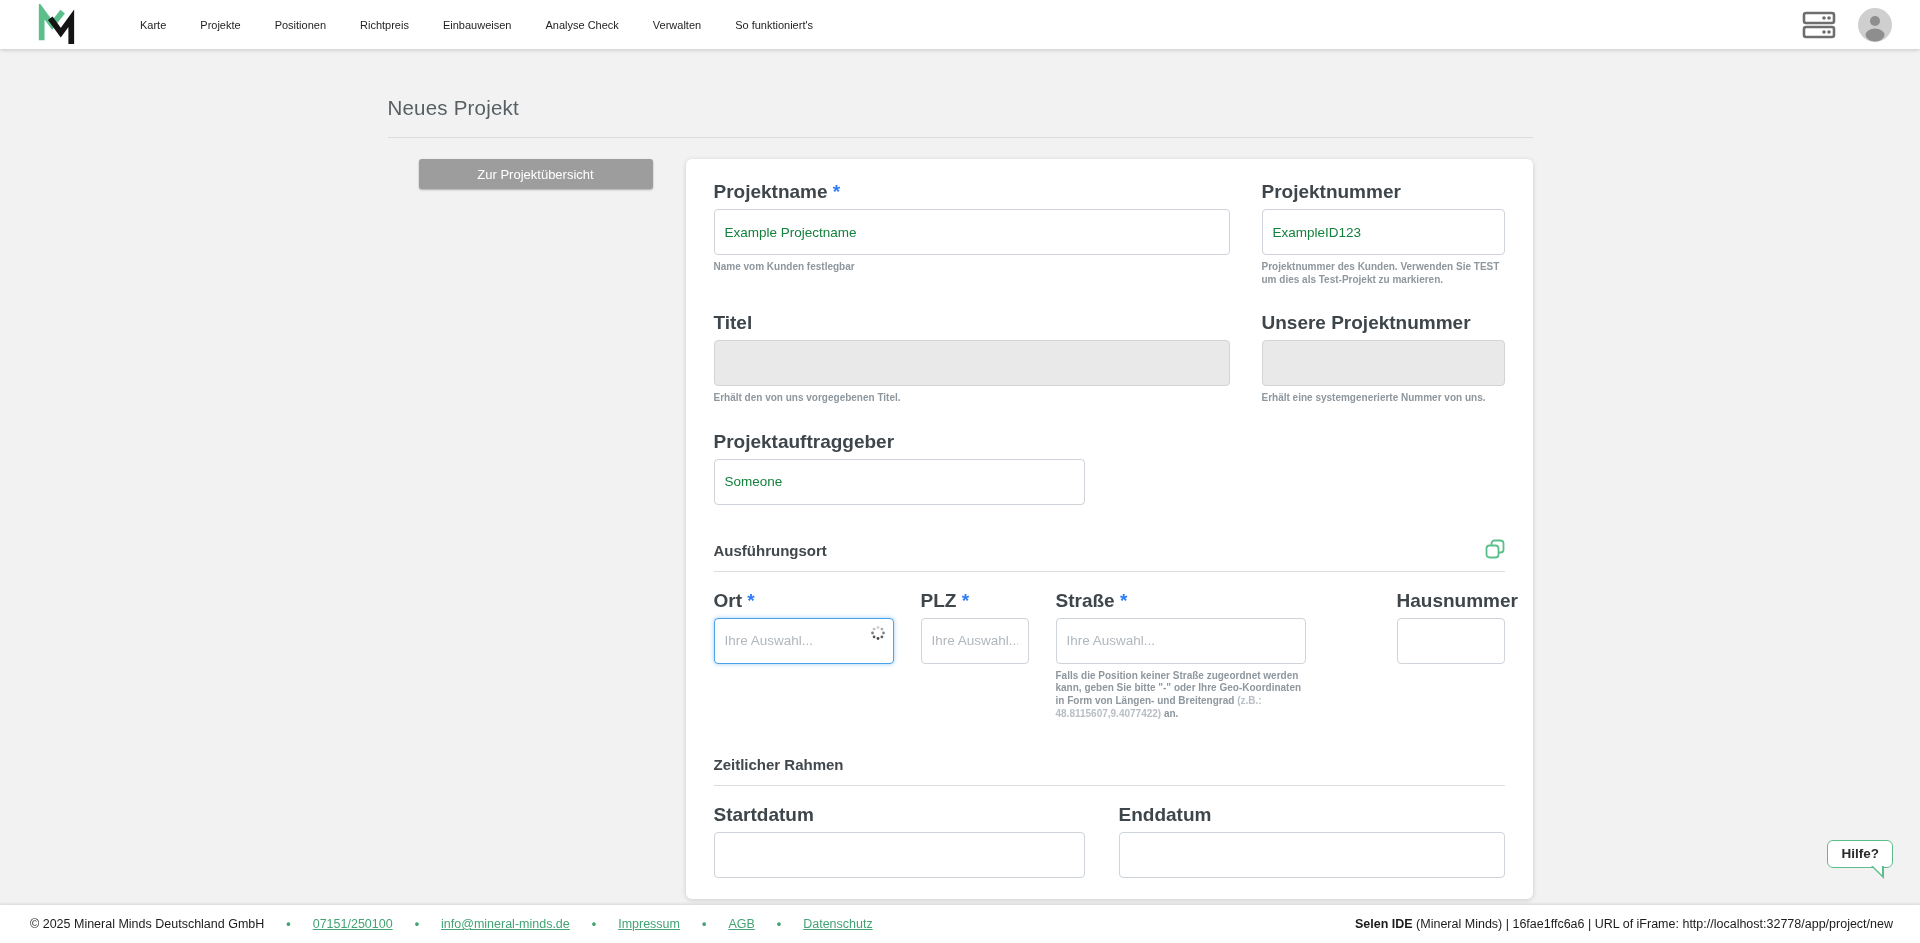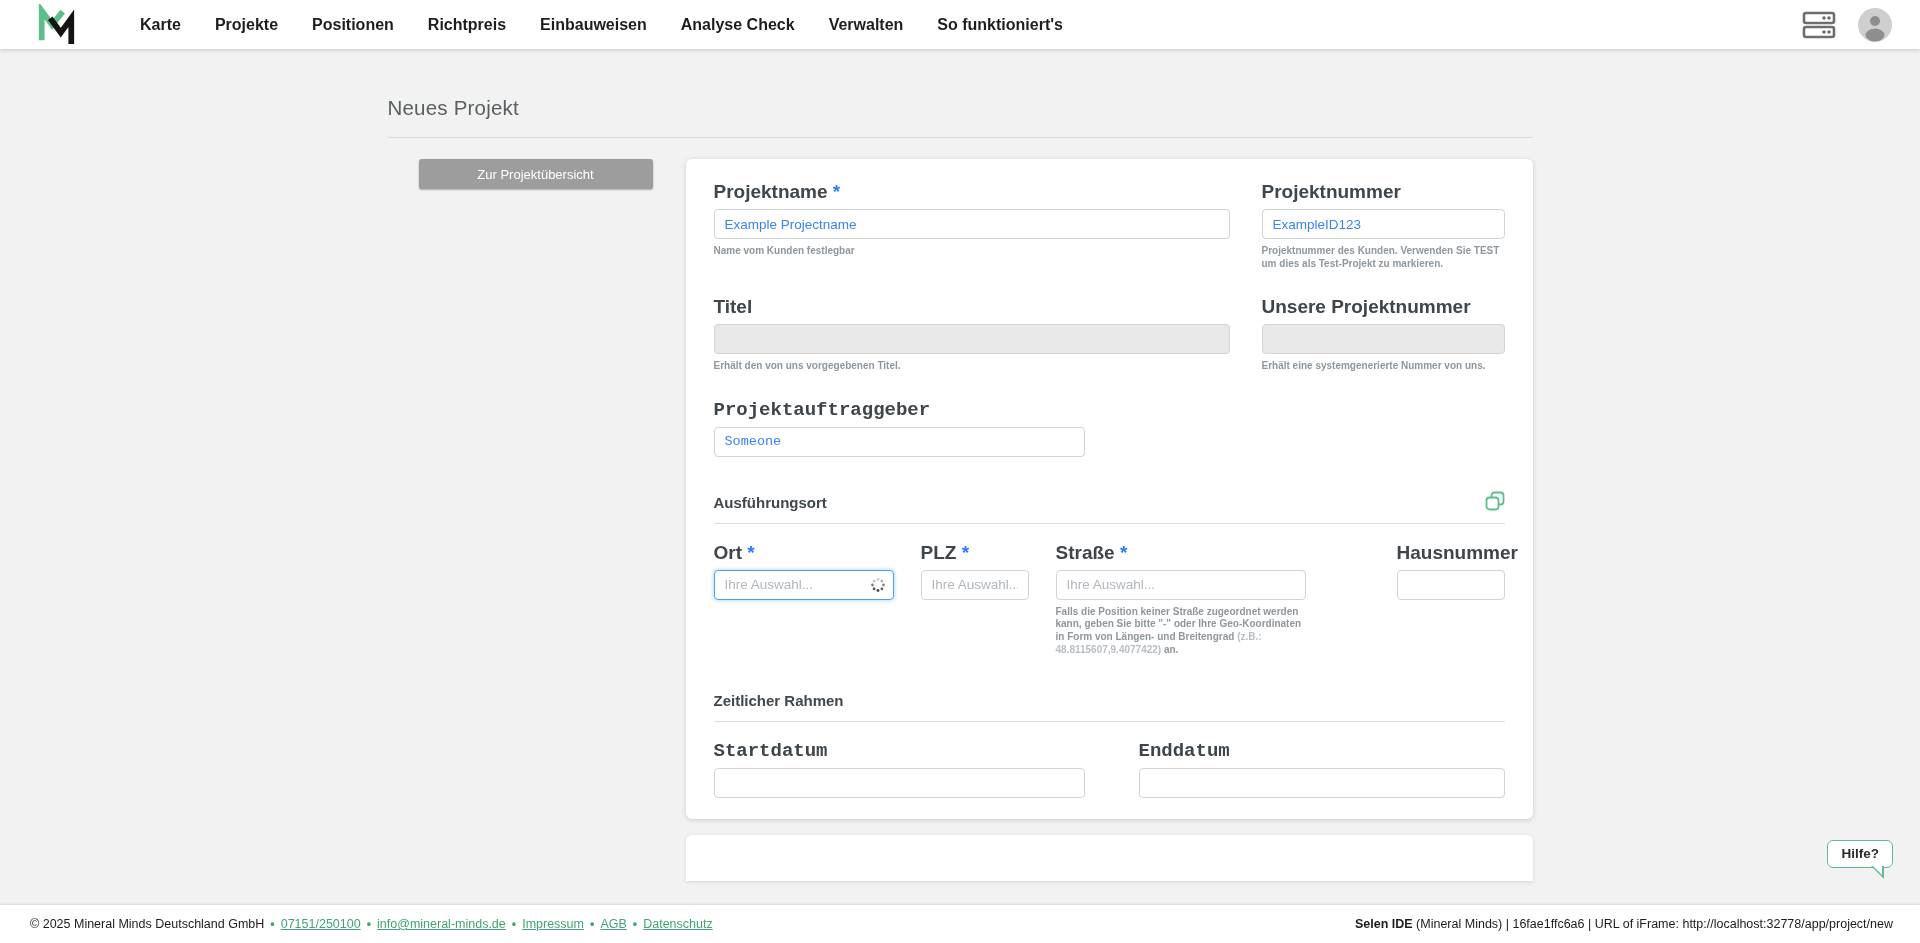--- a/index.html
+++ b/index.html
@@ -24,22 +24,22 @@
     display: flex;
     align-items: center;
     padding: 0 28px 0 34px;
     box-shadow: 0 1px 4px rgba(0,0,0,.18);
     position: relative;
     z-index: 10;
   }
   .logo { width: 44px; height: 42px; margin-right: 62px; cursor: pointer; }
   .nav { display: flex; align-items: center; gap: 34px; }
   .nav-item {
-    font-size: 16px;
-    font-weight: 700;
+    font-size: 11px;
+    font-weight: 400;
     color: #1e1e1e;
     cursor: pointer;
     white-space: nowrap;
   }
   .topbar-right { margin-left: auto; display: flex; align-items: center; gap: 22px; }
   .server-icon { width: 34px; height: 30px; cursor: pointer; }
   .avatar {
     width: 34px; height: 34px; border-radius: 50%;
     background: #cfcfcf; overflow: hidden; cursor: pointer;
   }
@@ -62,33 +62,33 @@
 
   .card {
     flex: 1;
     background: #ffffff;
     border-radius: 6px;
     box-shadow: 0 1px 5px rgba(0,0,0,.16);
     padding: 22px 28px 21px 28px;
   }
 
   .grid-a { display: grid; grid-template-columns: 516px 1fr; column-gap: 32px; margin-bottom: 26px; }
-  .grid-b { display: grid; grid-template-columns: 371px 1fr; column-gap: 54px; font-family: Liberation Mono, monospace; }
+  .grid-b { display: grid; grid-template-columns: 371px 1fr; column-gap: 34px; }
 
   .field label {
     display: block;
     font-size: 19px; font-weight: 700; color: #3e464b;
     margin-bottom: 6px;
   }
   .req { color: var(--req-blue); font-weight: 700; }
   .input {
-    width: 100%; height: 30px;
+    width: 100%; height: 46px;
     border: 1px solid #ced4da; border-radius: 4px;
     padding: 0 10px;
-    font-size: 13.5px; font-family: inherit; color: #3b82f6;
+    font-size: 13.5px; font-family: inherit; color: #15803d;
     background: #ffffff;
     outline: none;
   }
   .input::placeholder { color: #b0b7bd; }
   .input:disabled, .input.disabled { background: #e9e9e9; border-color: #d4d4d4; }
   .helper {
     margin-top: 6px;
     font-size: 10px; line-height: 1.26;
     color: #8e979e;
     font-weight: bold;
@@ -171,21 +171,21 @@
   
   .footer {
     position: fixed; left: 0; right: 0; bottom: 0; height: 38px;
     background: #fff;
     box-shadow: 0 -1px 3px rgba(0,0,0,.12);
     display: flex; align-items: center; justify-content: space-between;
     padding: 0 27px 0 30px;
     font-size: 12.5px; color: #1c1c1c;
     z-index: 25;
   }
-  .footer-left { display: flex; align-items: center; gap: 6px; white-space: nowrap; }
+  .footer-left { display: flex; align-items: center; gap: 22px; white-space: nowrap; }
   .footer a, .footer .link {
     color: var(--link-green);
     text-decoration: underline;
     cursor: pointer;
   }
   .sep { color: var(--link-green); font-weight: 700; }
   .footer-right { white-space: nowrap; }
   .footer-right .bold { font-weight: 700; }
 </style>
 </head>

